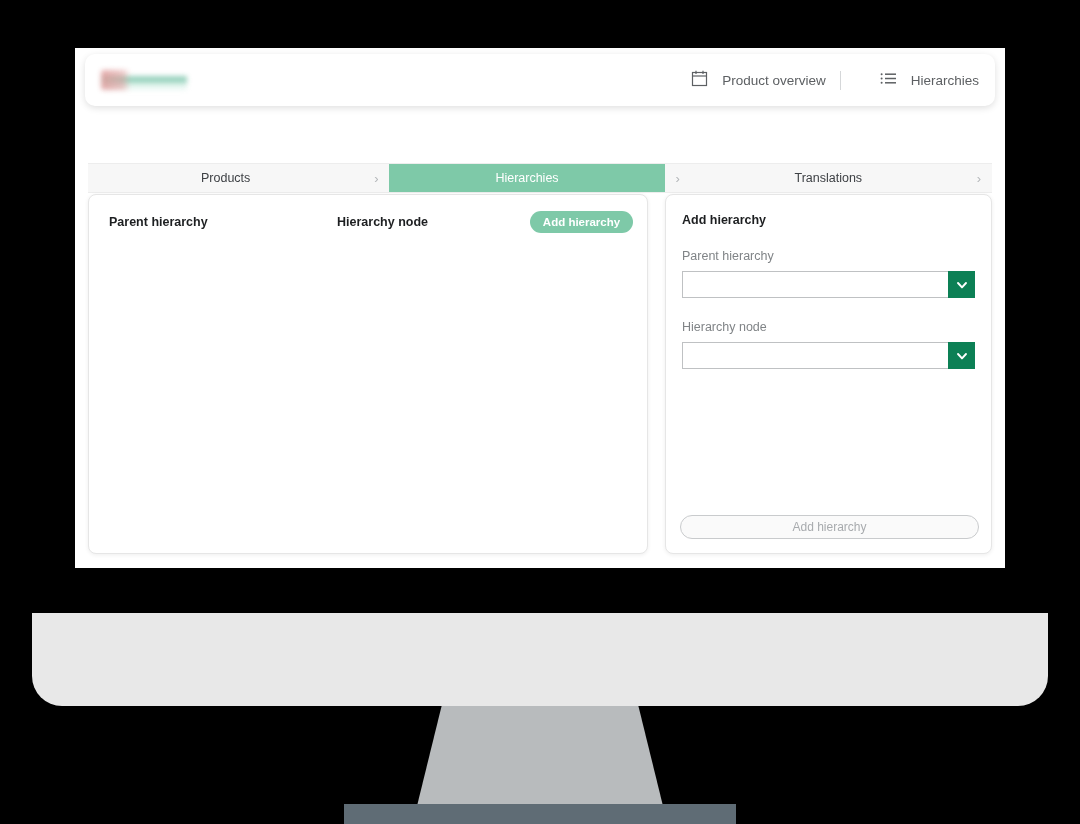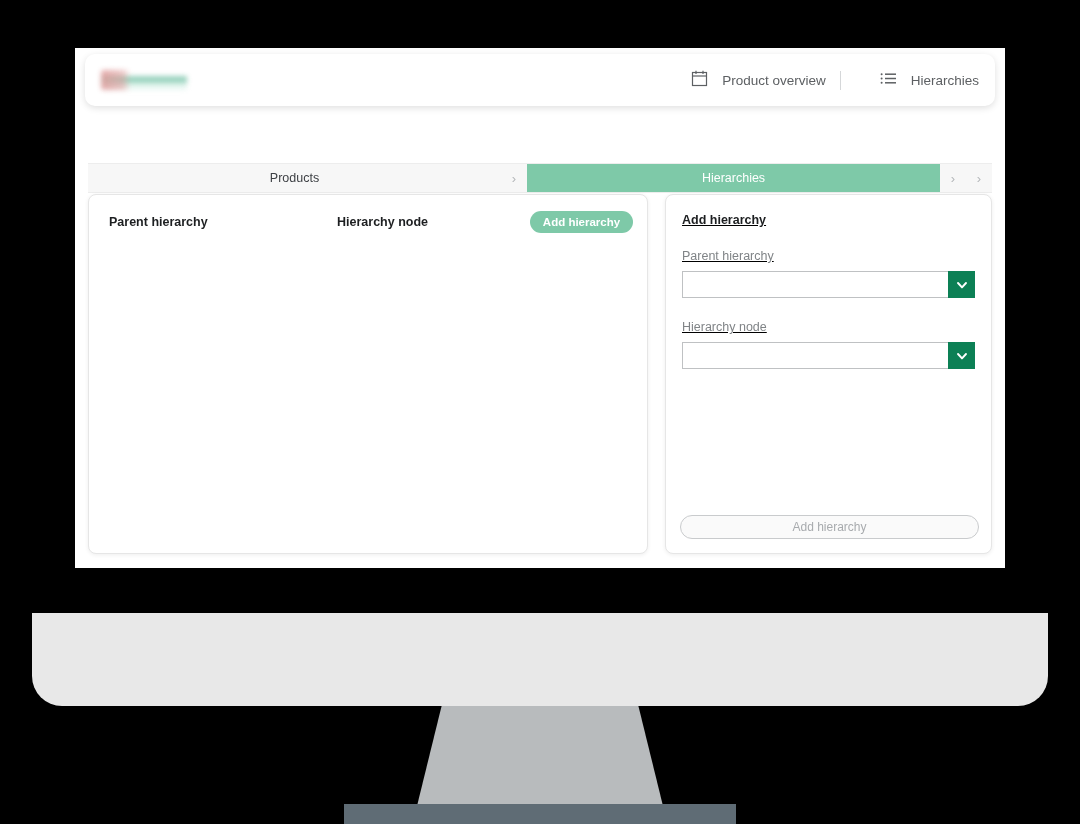--- a/index.html
+++ b/index.html
@@ -160,21 +160,20 @@
     cursor: pointer;
   }
 
   
   .card {
     position: absolute;
     background: #ffffff;
     border: 1px solid #e6e6e6;
     border-radius: 8px;
     box-shadow: 0 1px 4px rgba(0,0,0,0.07);
-    text-decoration: underline;
   }
   #left-card  { left: 13px;  top: 146px; width: 560px; height: 360px; }
   #right-card { left: 590px; top: 146px; width: 327px; height: 360px; }
 
   
   .table-head {
     position: relative;
     height: 53px;
     display: flex;
     align-items: center;
@@ -332,20 +331,21 @@
       </div>
 
     </div>
   </div>
 
   <div class="tabs">
     <div class="tab">Products</div>
     <div class="tab-sep">›</div>
     <div class="tab active">Hierarchies</div>
     <div class="tab-sep">›</div>
+    <div class="tab">Translations</div>
     <div class="tab-sep">›</div>
   </div>
 
   <div class="title-row">
     <div class="back-btn">
       <span>
         <svg width="10" height="10" viewBox="0 0 10 10">
           <polyline points="6.3,1.6 3,5 6.3,8.4" fill="none" stroke="#1d1f21" stroke-width="1.3" stroke-linecap="round" stroke-linejoin="round"></polyline>
         </svg>
       </span>

